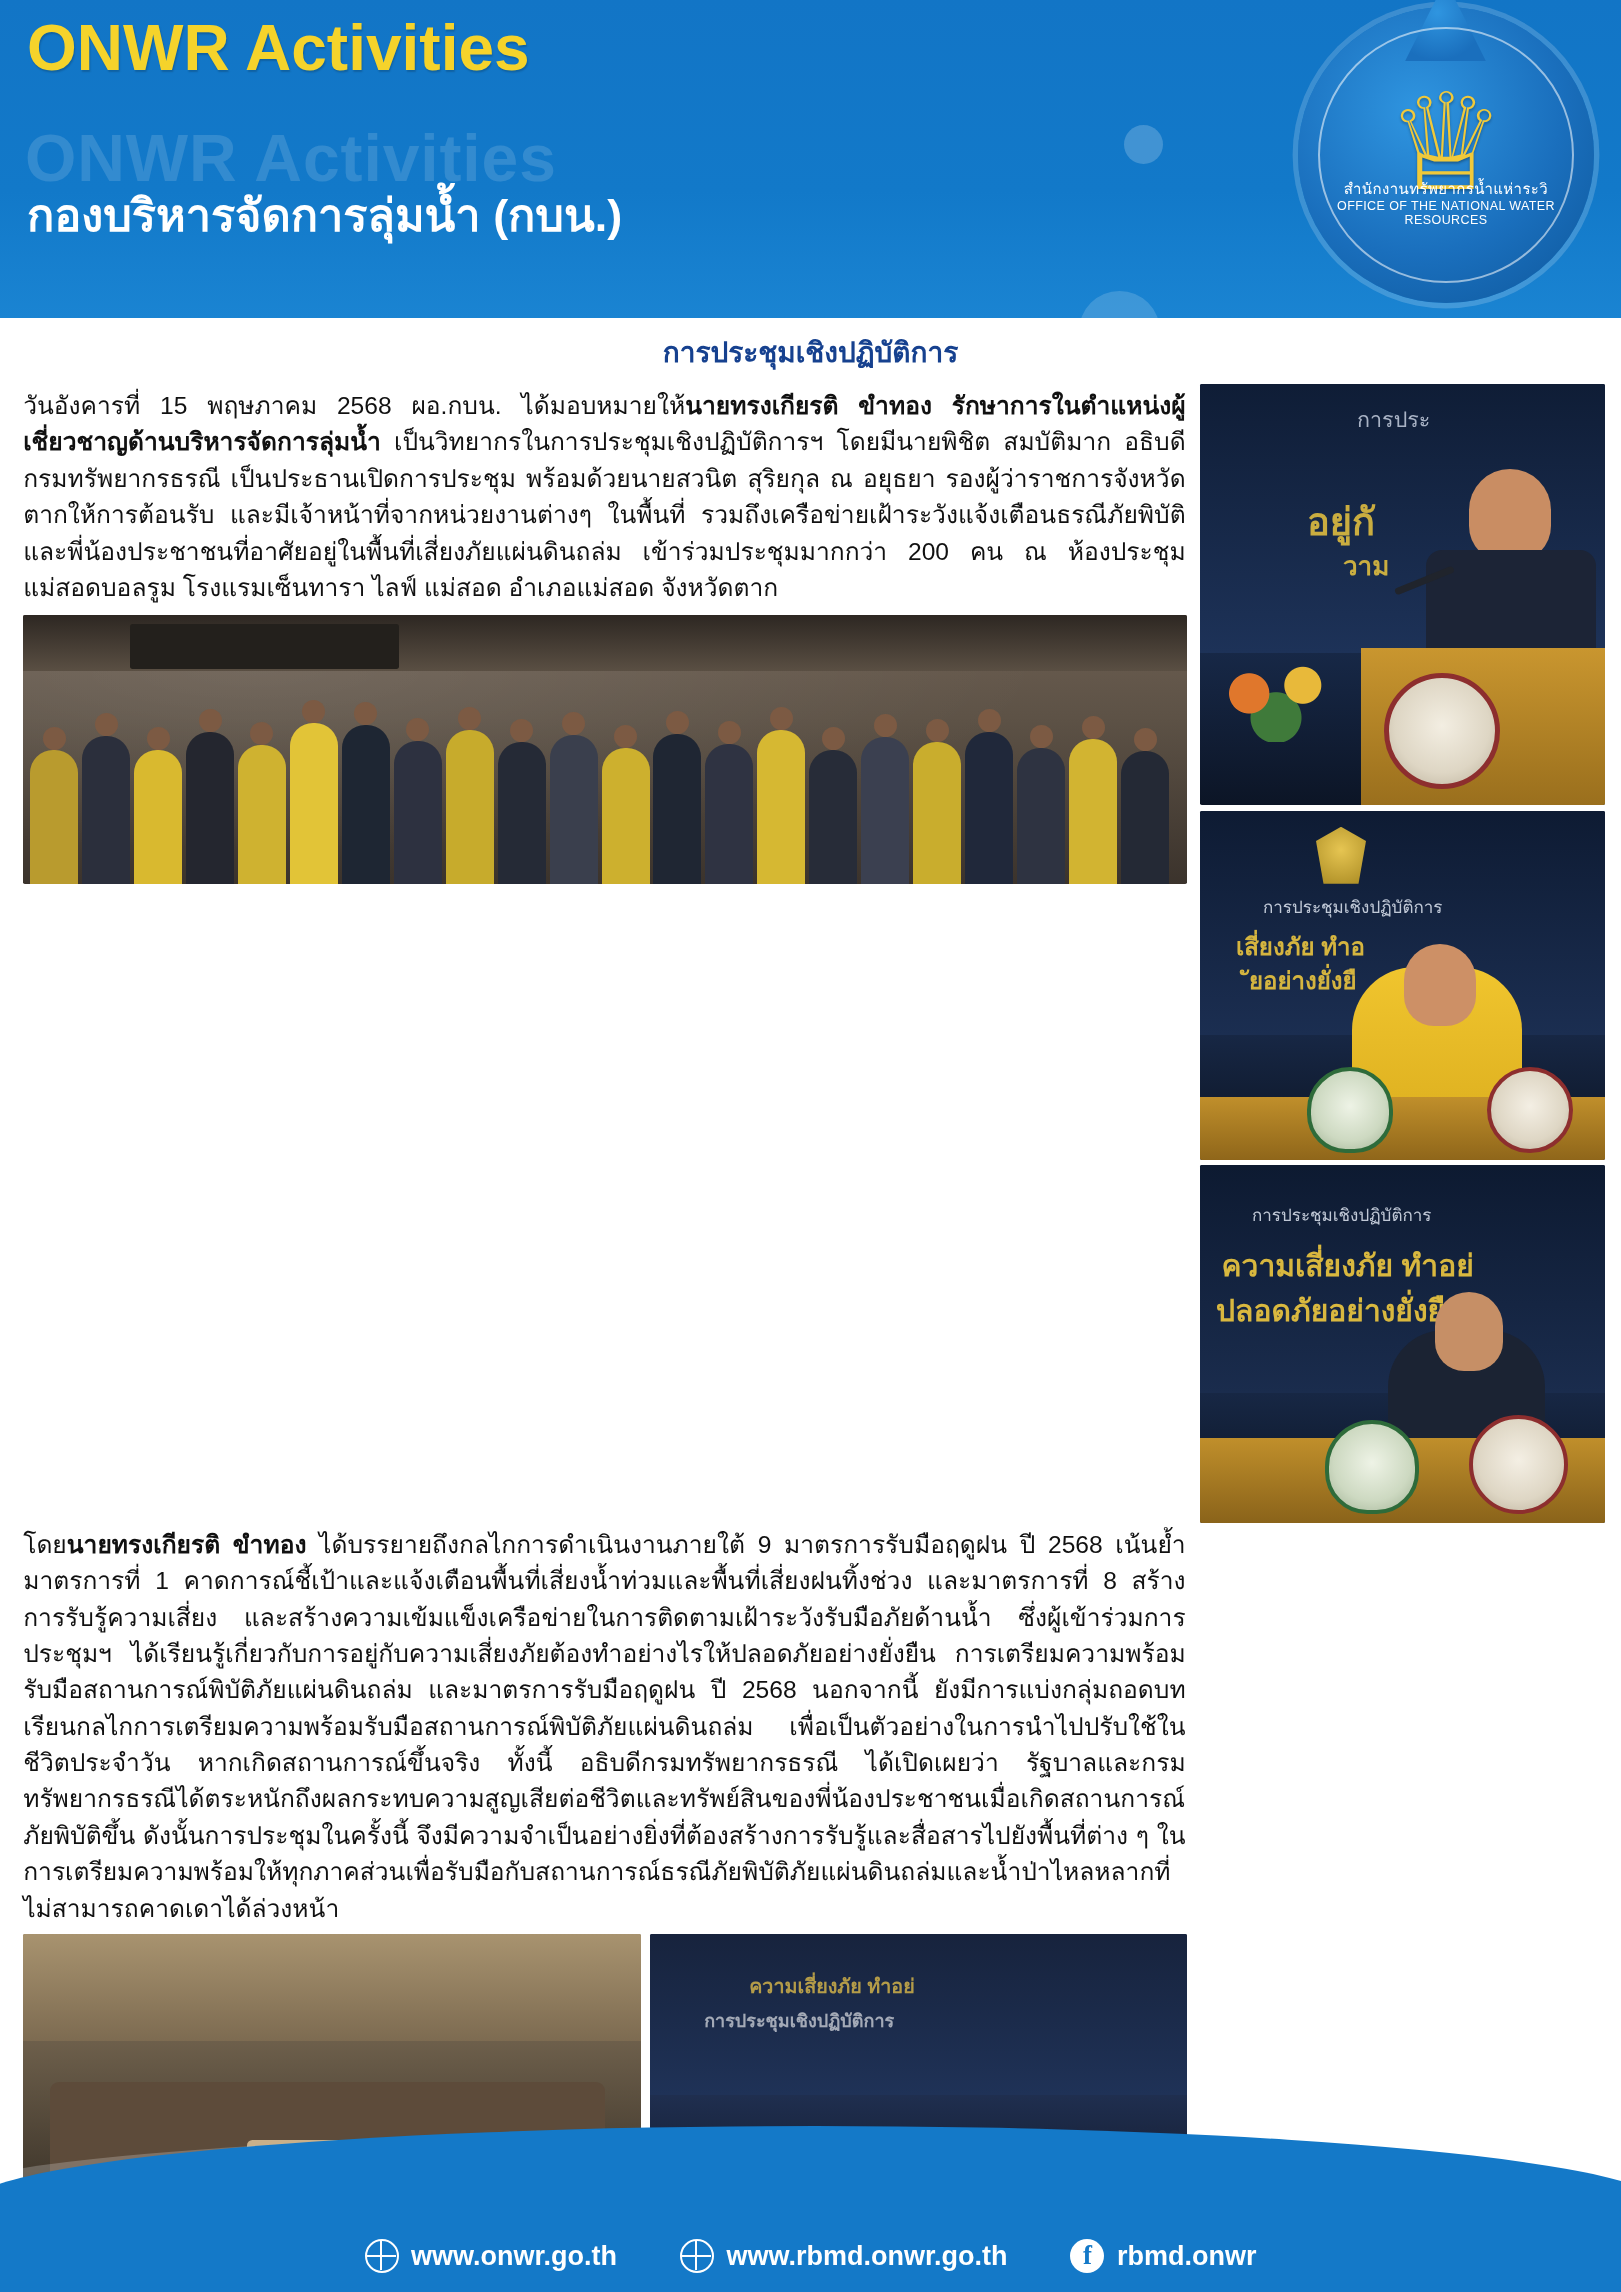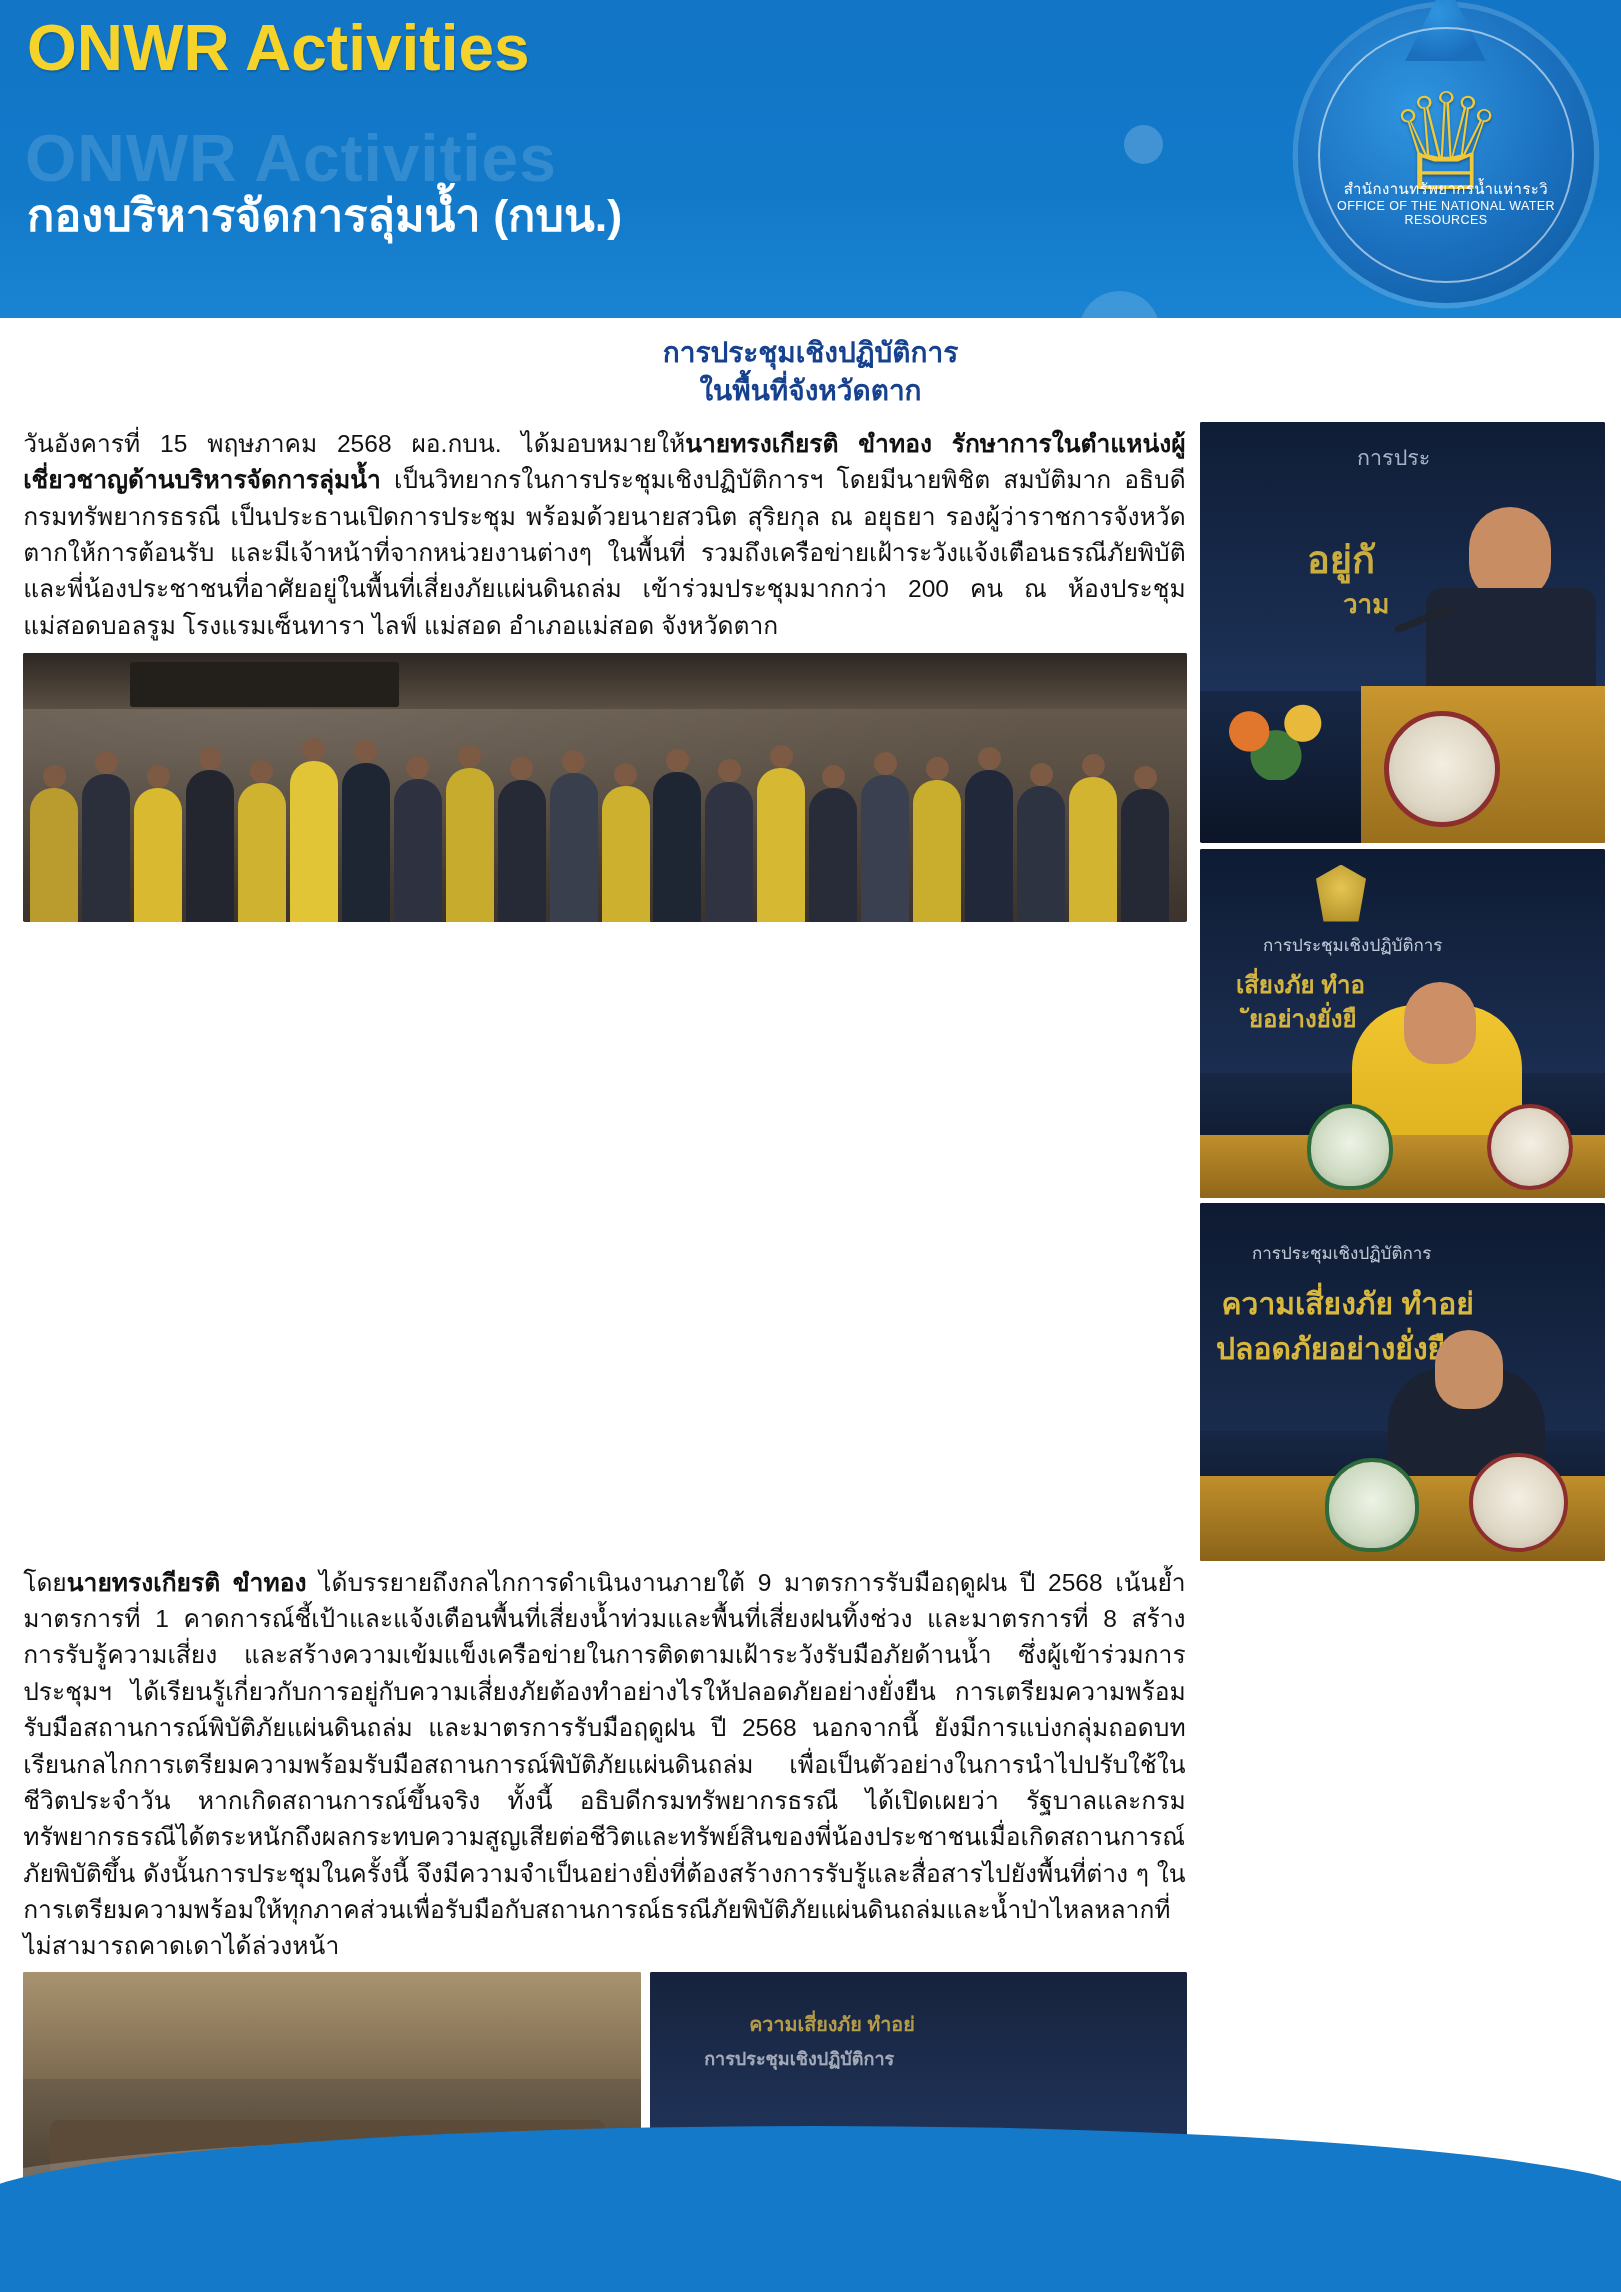--- a/index.html
+++ b/index.html
@@ -443,21 +443,20 @@
       <div class="logo-drop"></div>
       <div class="logo-inner"></div>
       <div class="logo-garuda">♕</div>
       <div class="logo-text-top">สำนักงานทรัพยากรน้ำแห่าระวิ</div>
       <div class="logo-text-bot">OFFICE OF THE NATIONAL WATER RESOURCES</div>
     </div>
   </div>
 
   <div class="subtitle-block">
     <div class="line1">การประชุมเชิงปฏิบัติการ</div>
-    <div class="line3">ในพื้นที่จังหวัดตาก</div>
   </div>
 
   <div class="content">
 
     <div class="row">
       <div class="col-left">
 
         <div class="para">วันอังคารที่ 15 พฤษภาคม 2568 ผอ.กบน. ได้มอบหมายให้<b>นายทรงเกียรติ ขำทอง รักษาการในตำแหน่งผู้เชี่ยวชาญด้านบริหารจัดการลุ่มน้ำ</b> เป็นวิทยากรในการประชุมเชิงปฏิบัติการฯ โดยมีนายพิชิต สมบัติมาก อธิบดีกรมทรัพยากรธรณี เป็นประธานเปิดการประชุม พร้อมด้วยนายสวนิต สุริยกุล ณ อยุธยา รองผู้ว่าราชการจังหวัดตากให้การต้อนรับ และมีเจ้าหน้าที่จากหน่วยงานต่างๆ ในพื้นที่ รวมถึงเครือข่ายเฝ้าระวังแจ้งเตือนธรณีภัยพิบัติและพี่น้องประชาชนที่อาศัยอยู่ในพื้นที่เสี่ยงภัยแผ่นดินถล่ม เข้าร่วมประชุมมากกว่า 200 คน ณ ห้องประชุมแม่สอดบอลรูม โรงแรมเซ็นทารา ไลฟ์ แม่สอด อำเภอแม่สอด จังหวัดตาก</div>
 
         <div class="photo ph-group">
@@ -576,16 +575,30 @@
       </div>
       <div class="col-right"></div>
     </div>
 
   </div>
 
   <div class="footer-wave">
     <div class="w3"></div>
     <div class="w2"></div>
     <div class="w1"></div>
+    <div class="footer-links">
+      <div class="flink">
+        <span class="gicon"></span>
+        <span>www.onwr.go.th</span>
+      </div>
+      <div class="flink">
+        <span class="gicon"></span>
+        <span>www.rbmd.onwr.go.th</span>
+      </div>
+      <div class="flink">
+        <span class="fbicon">f</span>
+        <span>rbmd.onwr</span>
+      </div>
+    </div>
   </div>
 
 </div>
 
 
 </body></html>

